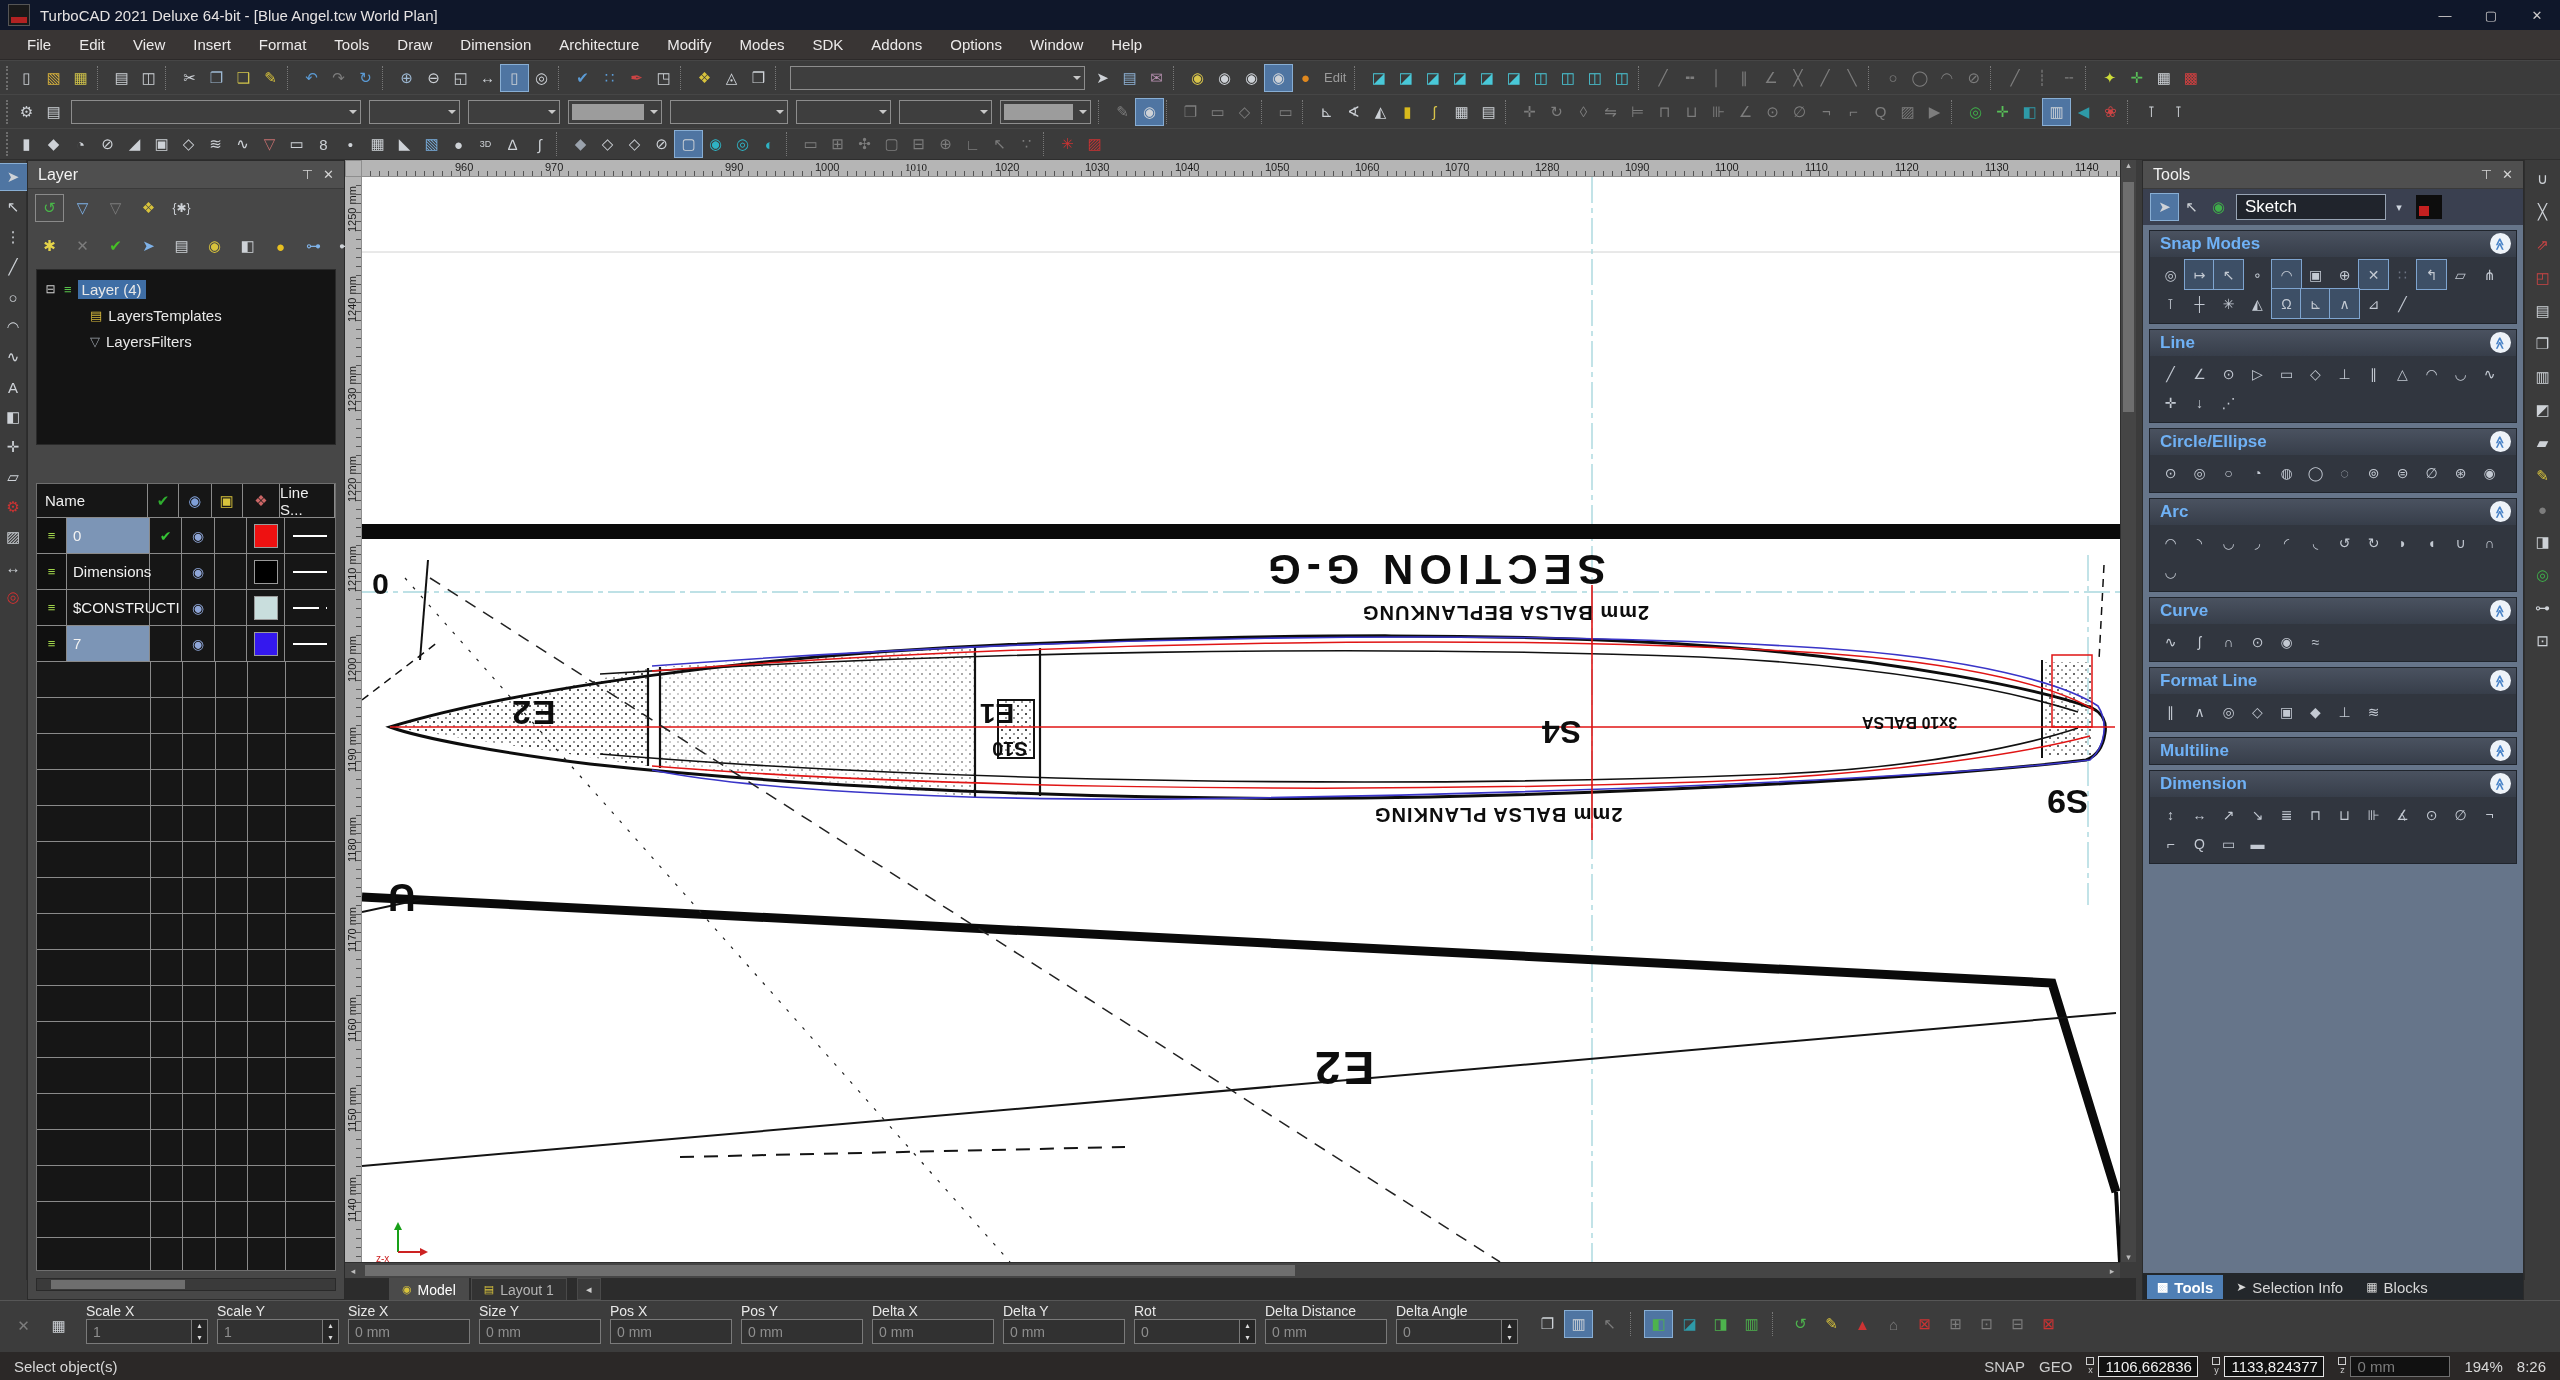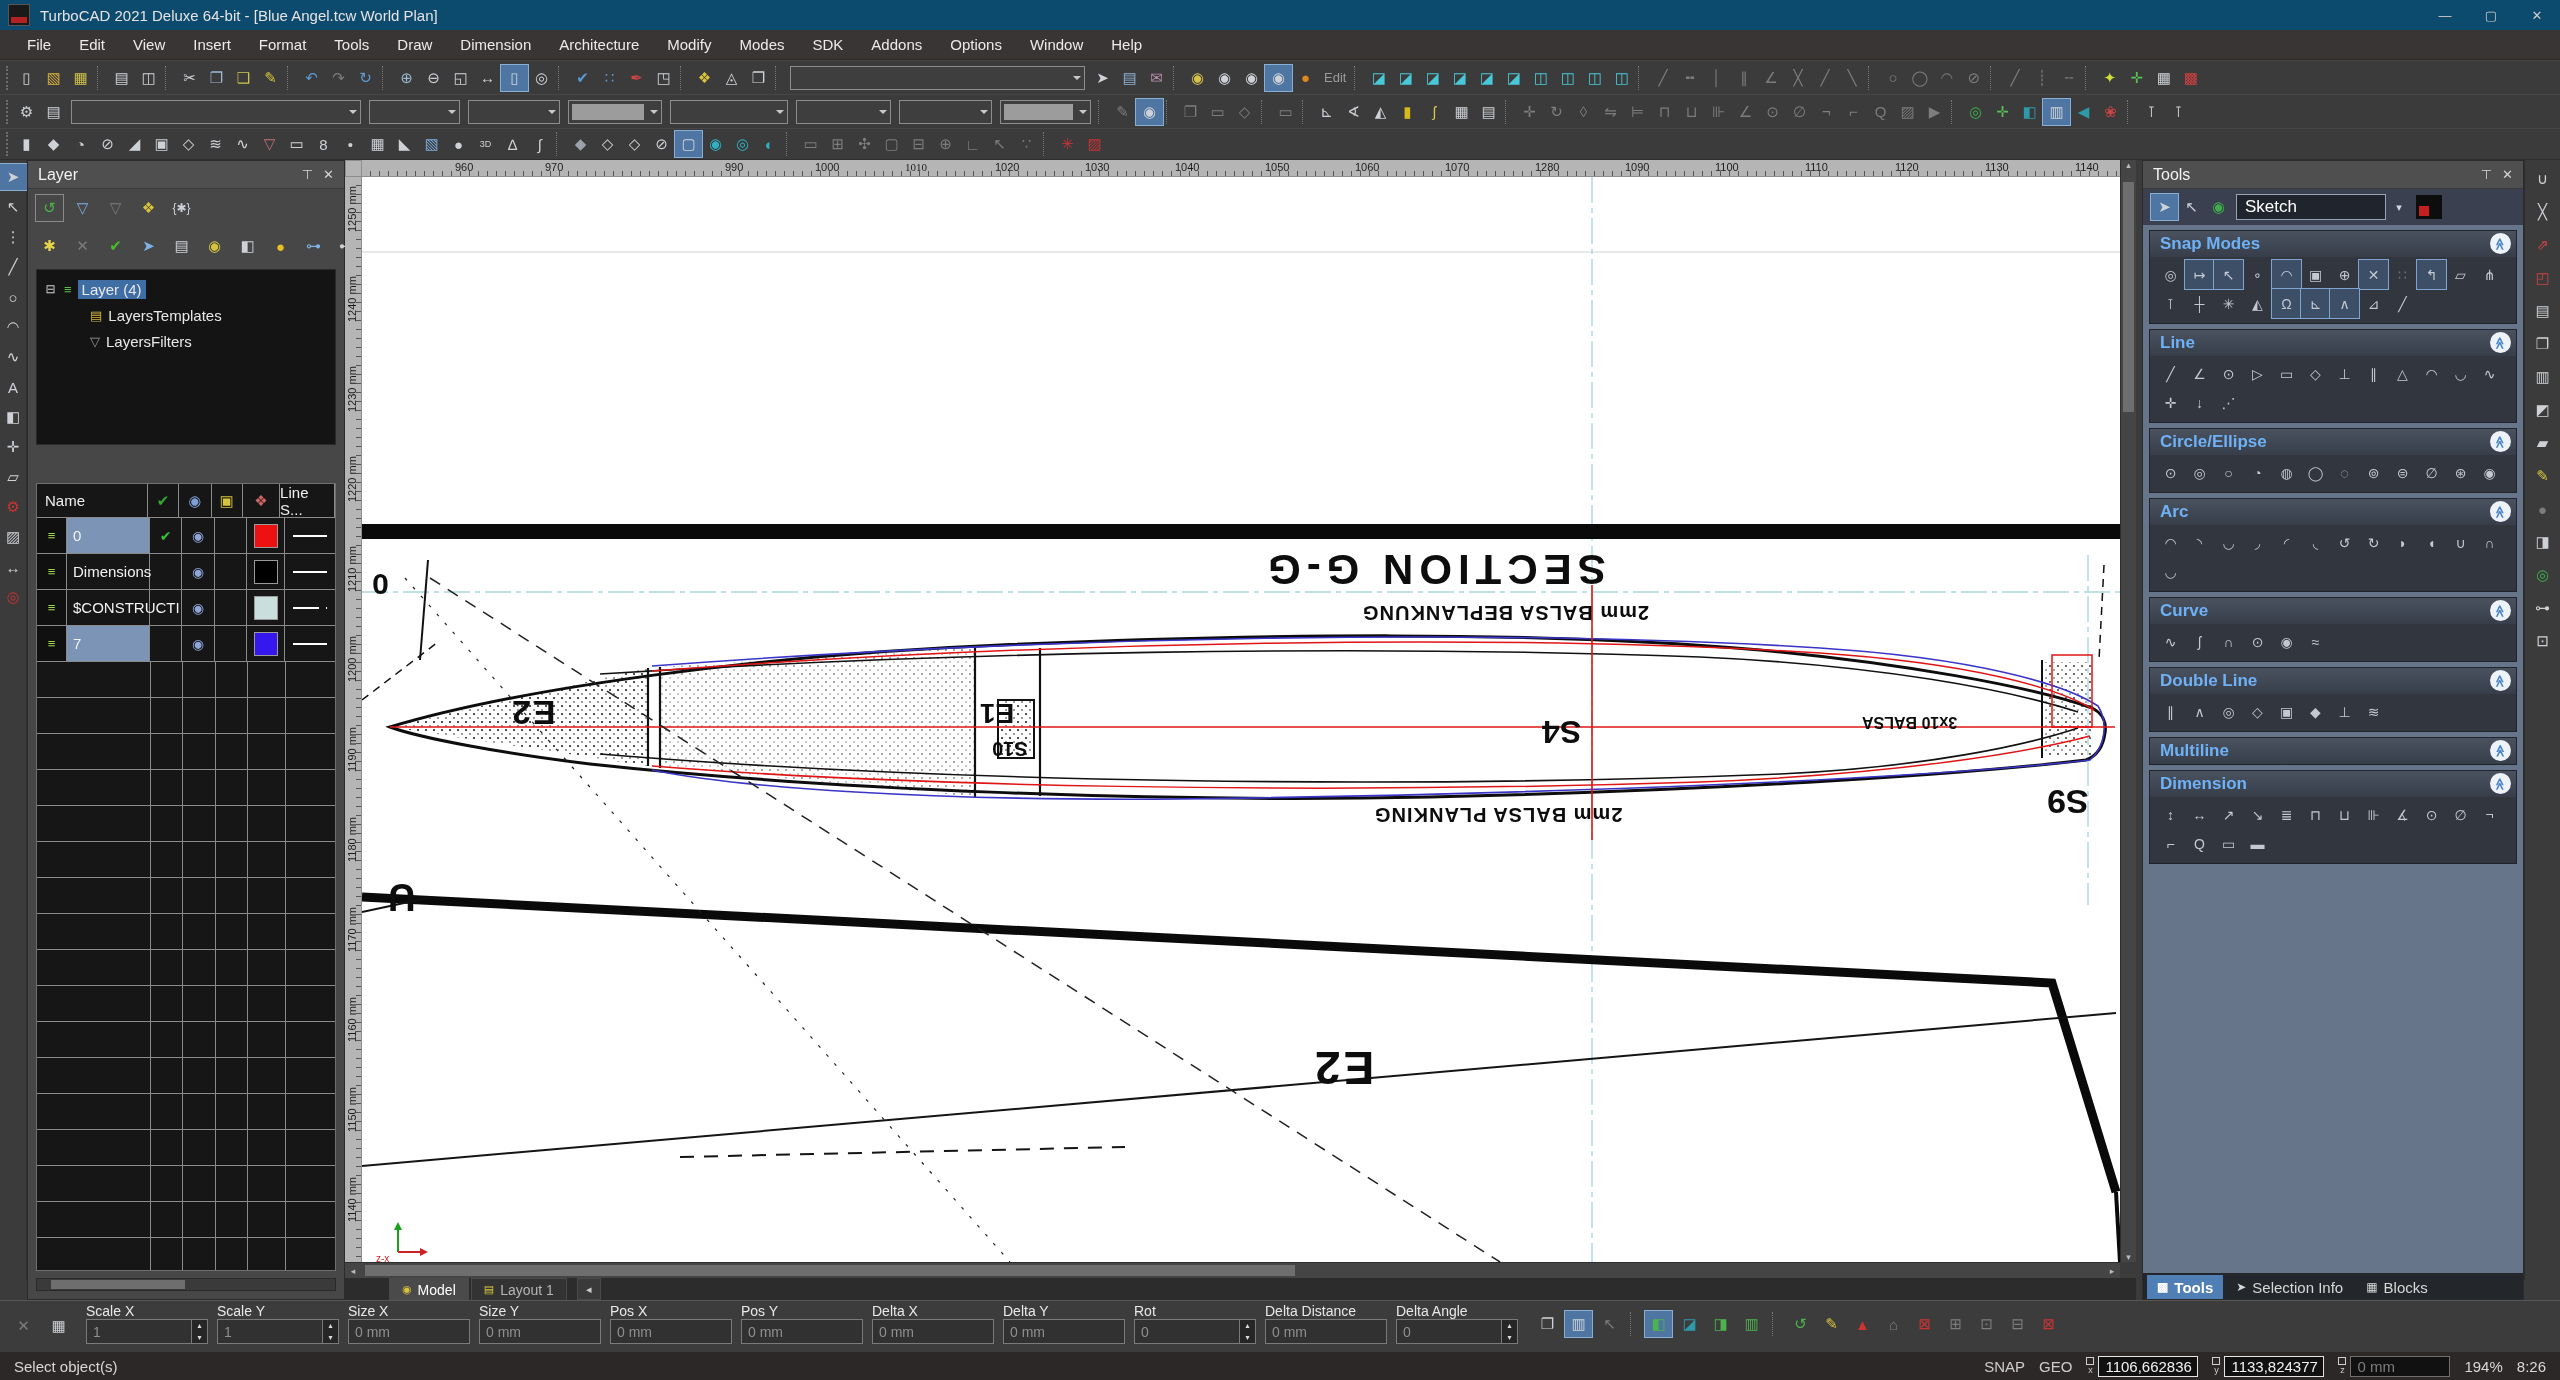--- a/index.html
+++ b/index.html
@@ -1,18 +1,18 @@
 <!DOCTYPE html>
 <html><head>
 <meta charset="utf-8">
 <style>
 *{margin:0;padding:0;box-sizing:border-box}
 html,body{width:2560px;height:1380px;overflow:hidden;background:#3b3b3b;font-family:"Liberation Sans",sans-serif;color:#ddd;-webkit-font-smoothing:antialiased}
 
-#titlebar{position:absolute;left:0;top:0;width:2560px;height:30px;background:#0c4a6e;display:flex;align-items:center;padding-left:8px}
+#titlebar{position:absolute;left:0;top:0;width:2560px;height:30px;background:#0f172a;display:flex;align-items:center;padding-left:8px}
 #appicon{width:22px;height:22px;background:#1a1a1a;border:1px solid #555;position:relative;flex:none}
 #appicon::after{content:"";position:absolute;left:2px;bottom:2px;right:2px;height:6px;background:#b22222}
 #wintitle{margin-left:10px;font-size:15px;color:#e6e3e3}
 #winbtns{position:absolute;right:0;top:0;height:30px;display:flex}
 .winbtn{width:46px;height:30px;display:flex;align-items:center;justify-content:center;color:#cfcccc;font-size:13px}
 
 #menubar{position:absolute;left:0;top:30px;width:2560px;height:30px;background:#393534;display:flex;align-items:center;padding-left:14px;gap:2px;border-bottom:1px solid #2c2929}
 .menuitem{padding:0 13px;font-size:15px;color:#eceaea;height:30px;display:flex;align-items:center}
 
 .tbrow{position:absolute;left:0;width:2560px;background:#3b3b3b;display:flex;align-items:center;padding-left:6px;border-top:1px solid #464646}
@@ -767,21 +767,21 @@
         <span class="picn">∿</span>
         <span class="picn">ʃ</span>
         <span class="picn">∩</span>
         <span class="picn">⊙</span>
         <span class="picn">◉</span>
         <span class="picn">≈</span>
       </div>
   </div>
   <div class="section">
     <div class="sec-h">
-        <span class="st">Double Line</span>
+        <span class="st">Format Line</span>
       <span class="collapse">
           <span class="chev">≪</span>
         </span>
       </div>
     <div class="sec-b">
         <span class="picn">∥</span>
         <span class="picn">∧</span>
         <span class="picn">◎</span>
         <span class="picn">◇</span>
         <span class="picn">▣</span>

